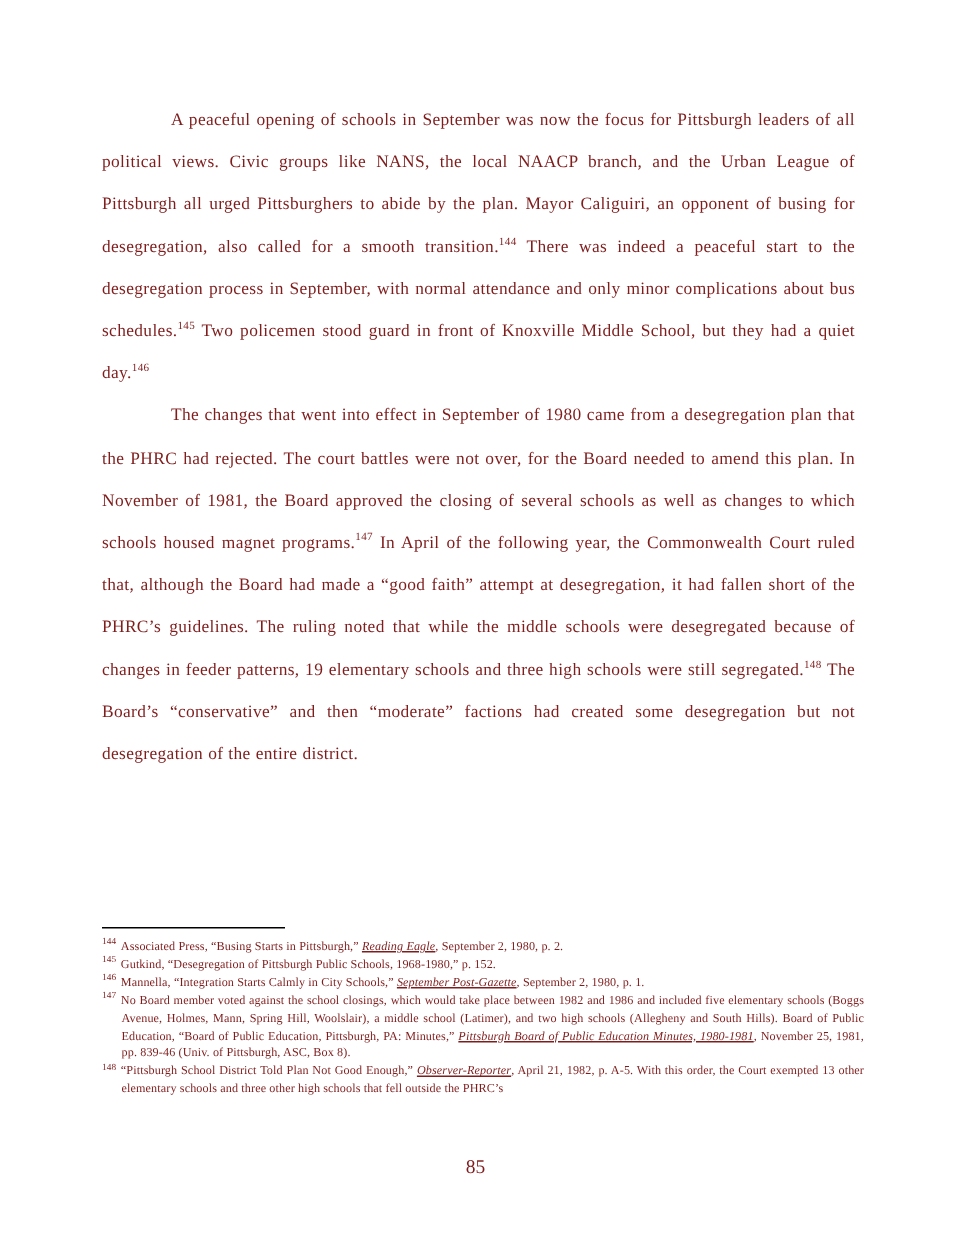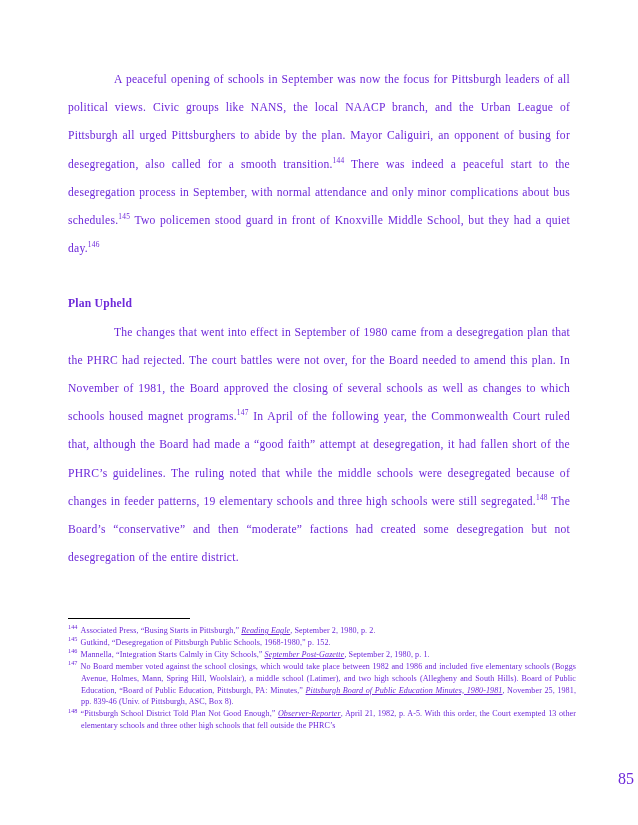--- a/index.html
+++ b/index.html
@@ -7,21 +7,21 @@
     padding: 0;
     background: #ffffff;
   }
   .page {
     position: relative;
     width: 638px;
     height: 825px;
     background: #ffffff;
     overflow: hidden;
     font-family: "Liberation Serif", "DejaVu Serif", serif;
-    color: #6d28d9;
+    color: #7f1d1d;
     box-sizing: border-box;
   }
   .body-block {
     position: absolute;
     left: 68px;
     top: 66px;
     width: 502px;
   }
   .para {
     font-size: 11.6px;
@@ -76,34 +76,33 @@
     line-height: 0;
     margin-right: 3px;
   }
   .fn-item i, .para i { font-style: italic; text-decoration: underline; }
   .fn-hang { padding-left: 13px; text-indent: -13px; }
   .page-number {
     position: absolute;
     left: 0;
     top: 770px;
     width: 634px;
-    text-align: right;
-    font-size: 16px;
+    text-align: center;
+    font-size: 13px;
   }
 </style>
 </head>
 <body>
 
 <div class="page">
 
   <div class="body-block">
 
     <p class="para"><span class="indent"></span>A peaceful opening of schools in September was now the focus for Pittsburgh leaders of all political views.  Civic groups like NANS, the local NAACP branch, and the Urban League of Pittsburgh all urged Pittsburghers to abide by the plan.  Mayor Caliguiri, an opponent of busing for desegregation, also called for a smooth transition.<sup class="fn">144</sup>  There was indeed a peaceful start to the desegregation process in September, with normal attendance and only minor complications about bus schedules.<sup class="fn">145</sup>  Two policemen stood guard in front of Knoxville Middle School, but they had a quiet day.<sup class="fn">146</sup></p>
 
-    <h2 class="section-heading">Plan Upheld</h2>
 
     <p class="para"><span class="indent"></span>The changes that went into effect in September of 1980 came from a desegregation plan that the PHRC had rejected.  The court battles were not over, for the Board needed to amend this plan.  In November of 1981, the Board approved the closing of several schools as well as changes to which schools housed magnet programs.<sup class="fn">147</sup>  In April of the following year, the Commonwealth Court ruled that, although the Board had made a “good faith” attempt at desegregation, it had fallen short of the PHRC’s guidelines.  The ruling noted that while the middle schools were desegregated because of changes in feeder patterns, 19 elementary schools and three high schools were still segregated.<sup class="fn">148</sup>  The Board’s “conservative” and then “moderate” factions had created some desegregation but not desegregation of the entire district.</p>
 
   </div>
 
   <div class="footnotes">
     <hr class="fn-rule">
     <div id="footnote-list">
         <p class="fn-item fn-hang"><span class="fn-num">144</span>Associated Press, “Busing Starts in Pittsburgh,” <i>Reading Eagle</i>, September 2, 1980, p. 2.</p>
         <p class="fn-item fn-hang"><span class="fn-num">145</span>Gutkind, “Desegregation of Pittsburgh Public Schools, 1968-1980,” p. 152.</p>

